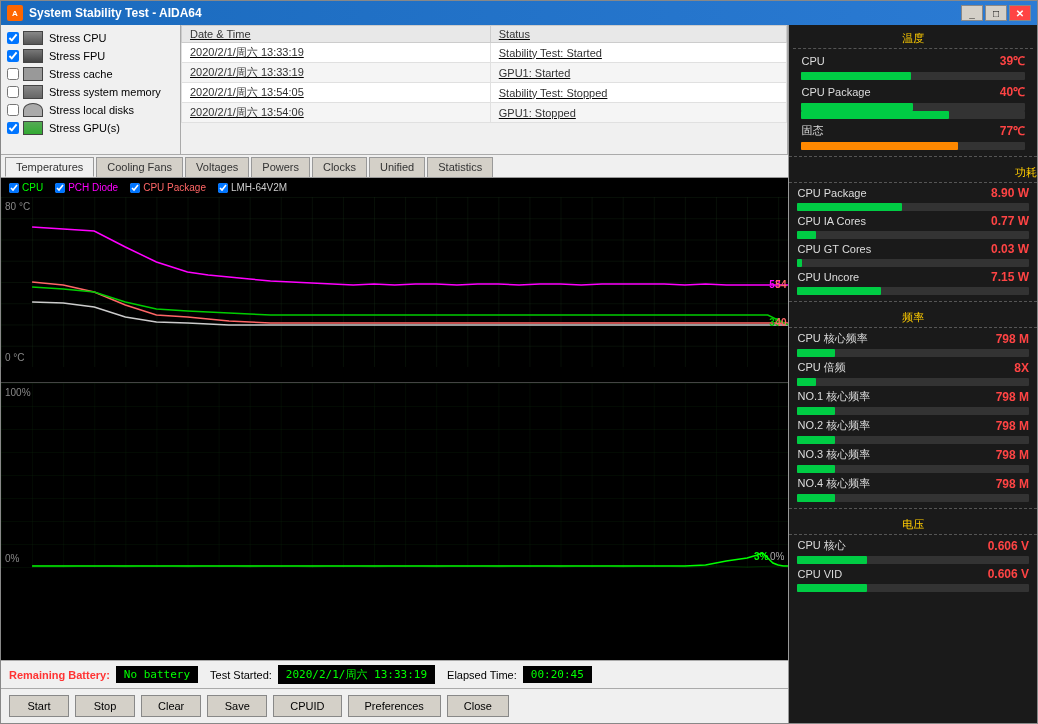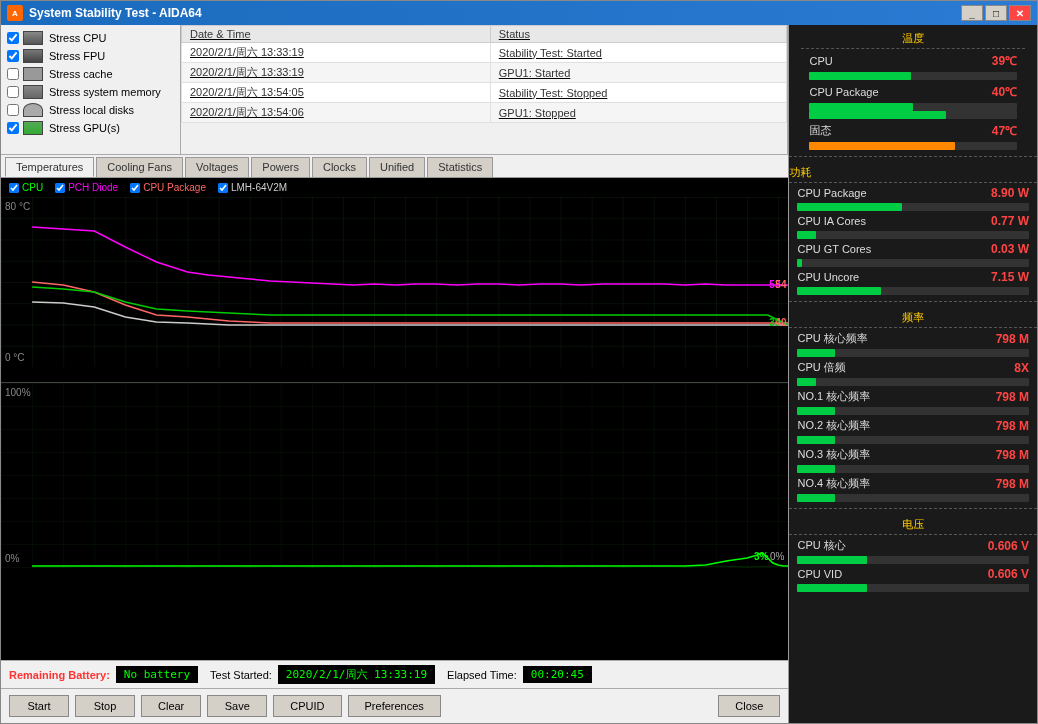--- a/index.html
+++ b/index.html
@@ -44,21 +44,21 @@
     .chart-container { height: 200px; background: #000; position: relative; overflow: hidden; border-bottom: 1px solid #444; }
     .chart-legend { display: flex; gap: 12px; padding: 4px 8px; background: #000; color: #ccc; font-size: 10px; align-items: center; }
     .legend-item { display: flex; align-items: center; gap: 3px; }
     
     .bottom-chart-container { height: 180px; background: #000; position: relative; }
     
     .status-bar { background: #f0f0f0; border-top: 1px solid #aaa; padding: 4px 8px; display: flex; align-items: center; gap: 12px; font-size: 11px; flex-shrink: 0; }
     .status-item { display: flex; align-items: center; gap: 6px; }
     .status-value { background: #000; color: #00ff00; padding: 2px 8px; font-family: monospace; font-size: 11px; }
     
-    .button-bar { background: #f0f0f0; border-top: 1px solid #aaa; padding: 6px 8px; display: flex; gap: 6px; justify-content: space-between; flex-shrink: 0; }
+    .button-bar { background: #f0f0f0; border-top: 1px solid #aaa; padding: 6px 8px; display: flex; gap: 6px; justify-content: flex-start; flex-shrink: 0; }
     .btn { padding: 4px 16px; border: 1px solid #888; background: #d4d0c8; cursor: pointer; font-size: 11px; min-width: 60px; text-align: center; }
     .btn-group { display: flex; gap: 6px; }
     
     
     .right-panel { width: 248px; background: #1a1a1a; display: flex; flex-direction: column; overflow-y: auto; }
     .metric-row { display: flex; align-items: center; padding: 3px 8px; gap: 4px; }
     .metric-label { color: #ddd; font-size: 11px; flex: 1; white-space: nowrap; }
     .metric-value { color: #ff4444; font-size: 12px; font-weight: bold; white-space: nowrap; min-width: 50px; text-align: right; }
     
     
@@ -279,21 +279,21 @@
           <button class="btn">CPUID</button>
           <button class="btn">Preferences</button>
         </div>
         <button class="btn">Close</button>
       </div>
 
     </div>
 
     <div class="right-panel">
 
-      <div style="padding:4px 12px;">
+      <div style="padding:4px 4px;">
         <div style="text-align:center; color:#ffcc00; font-size:11px; padding:2px 0; border-bottom:1px dashed #555;">温度</div>
 
         <div class="metric-row">
           <span class="metric-label">CPU</span>
           <span class="metric-value">39℃</span>
         </div>
         <div style="padding:0 8px 3px; height:8px;">
           <div style="height:8px; background:#333; position:relative; border-radius:1px;">
             <div style="height:100%; width:49%; background:#00cc44; border-radius:1px;"></div>
           </div>
@@ -310,33 +310,33 @@
         </div>
 
         <div style="padding:0 8px 3px; height:8px;">
           <div style="height:8px; background:#333; position:relative; border-radius:1px;">
             <div style="height:100%; width:66%; background:#00cc44; border-radius:1px;"></div>
           </div>
         </div>
 
         <div class="metric-row">
           <span class="metric-label">固态</span>
-          <span class="metric-value">47℃</span>
+          <span class="metric-value">77℃</span>
         </div>
         <div style="padding:0 8px 3px; height:8px;">
           <div style="height:8px; background:#333; position:relative; border-radius:1px;">
             <div style="height:100%; width:70%; background:#ff8800; border-radius:1px;"></div>
           </div>
         </div>
       </div>
 
       <hr style="border:none; border-top:1px dashed #555; margin:2px 0;">
 
       <div style="padding:4px 0;">
-        <div style="text-align:left; color:#ffcc00; font-size:11px; padding:2px 0; border-bottom:1px dashed #555;">功耗</div>
+        <div style="text-align:right; color:#ffcc00; font-size:11px; padding:2px 0; border-bottom:1px dashed #555;">功耗</div>
 
         <div class="metric-row">
           <span class="metric-label">CPU Package</span>
           <span class="metric-value">8.90 W</span>
         </div>
         <div style="padding:0 8px 3px; height:8px;">
           <div style="height:8px; background:#333; border-radius:1px;">
               <div style="height:100%; width:45%; background:#00cc44; border-radius:1px;"></div>
             </div>
         </div>

